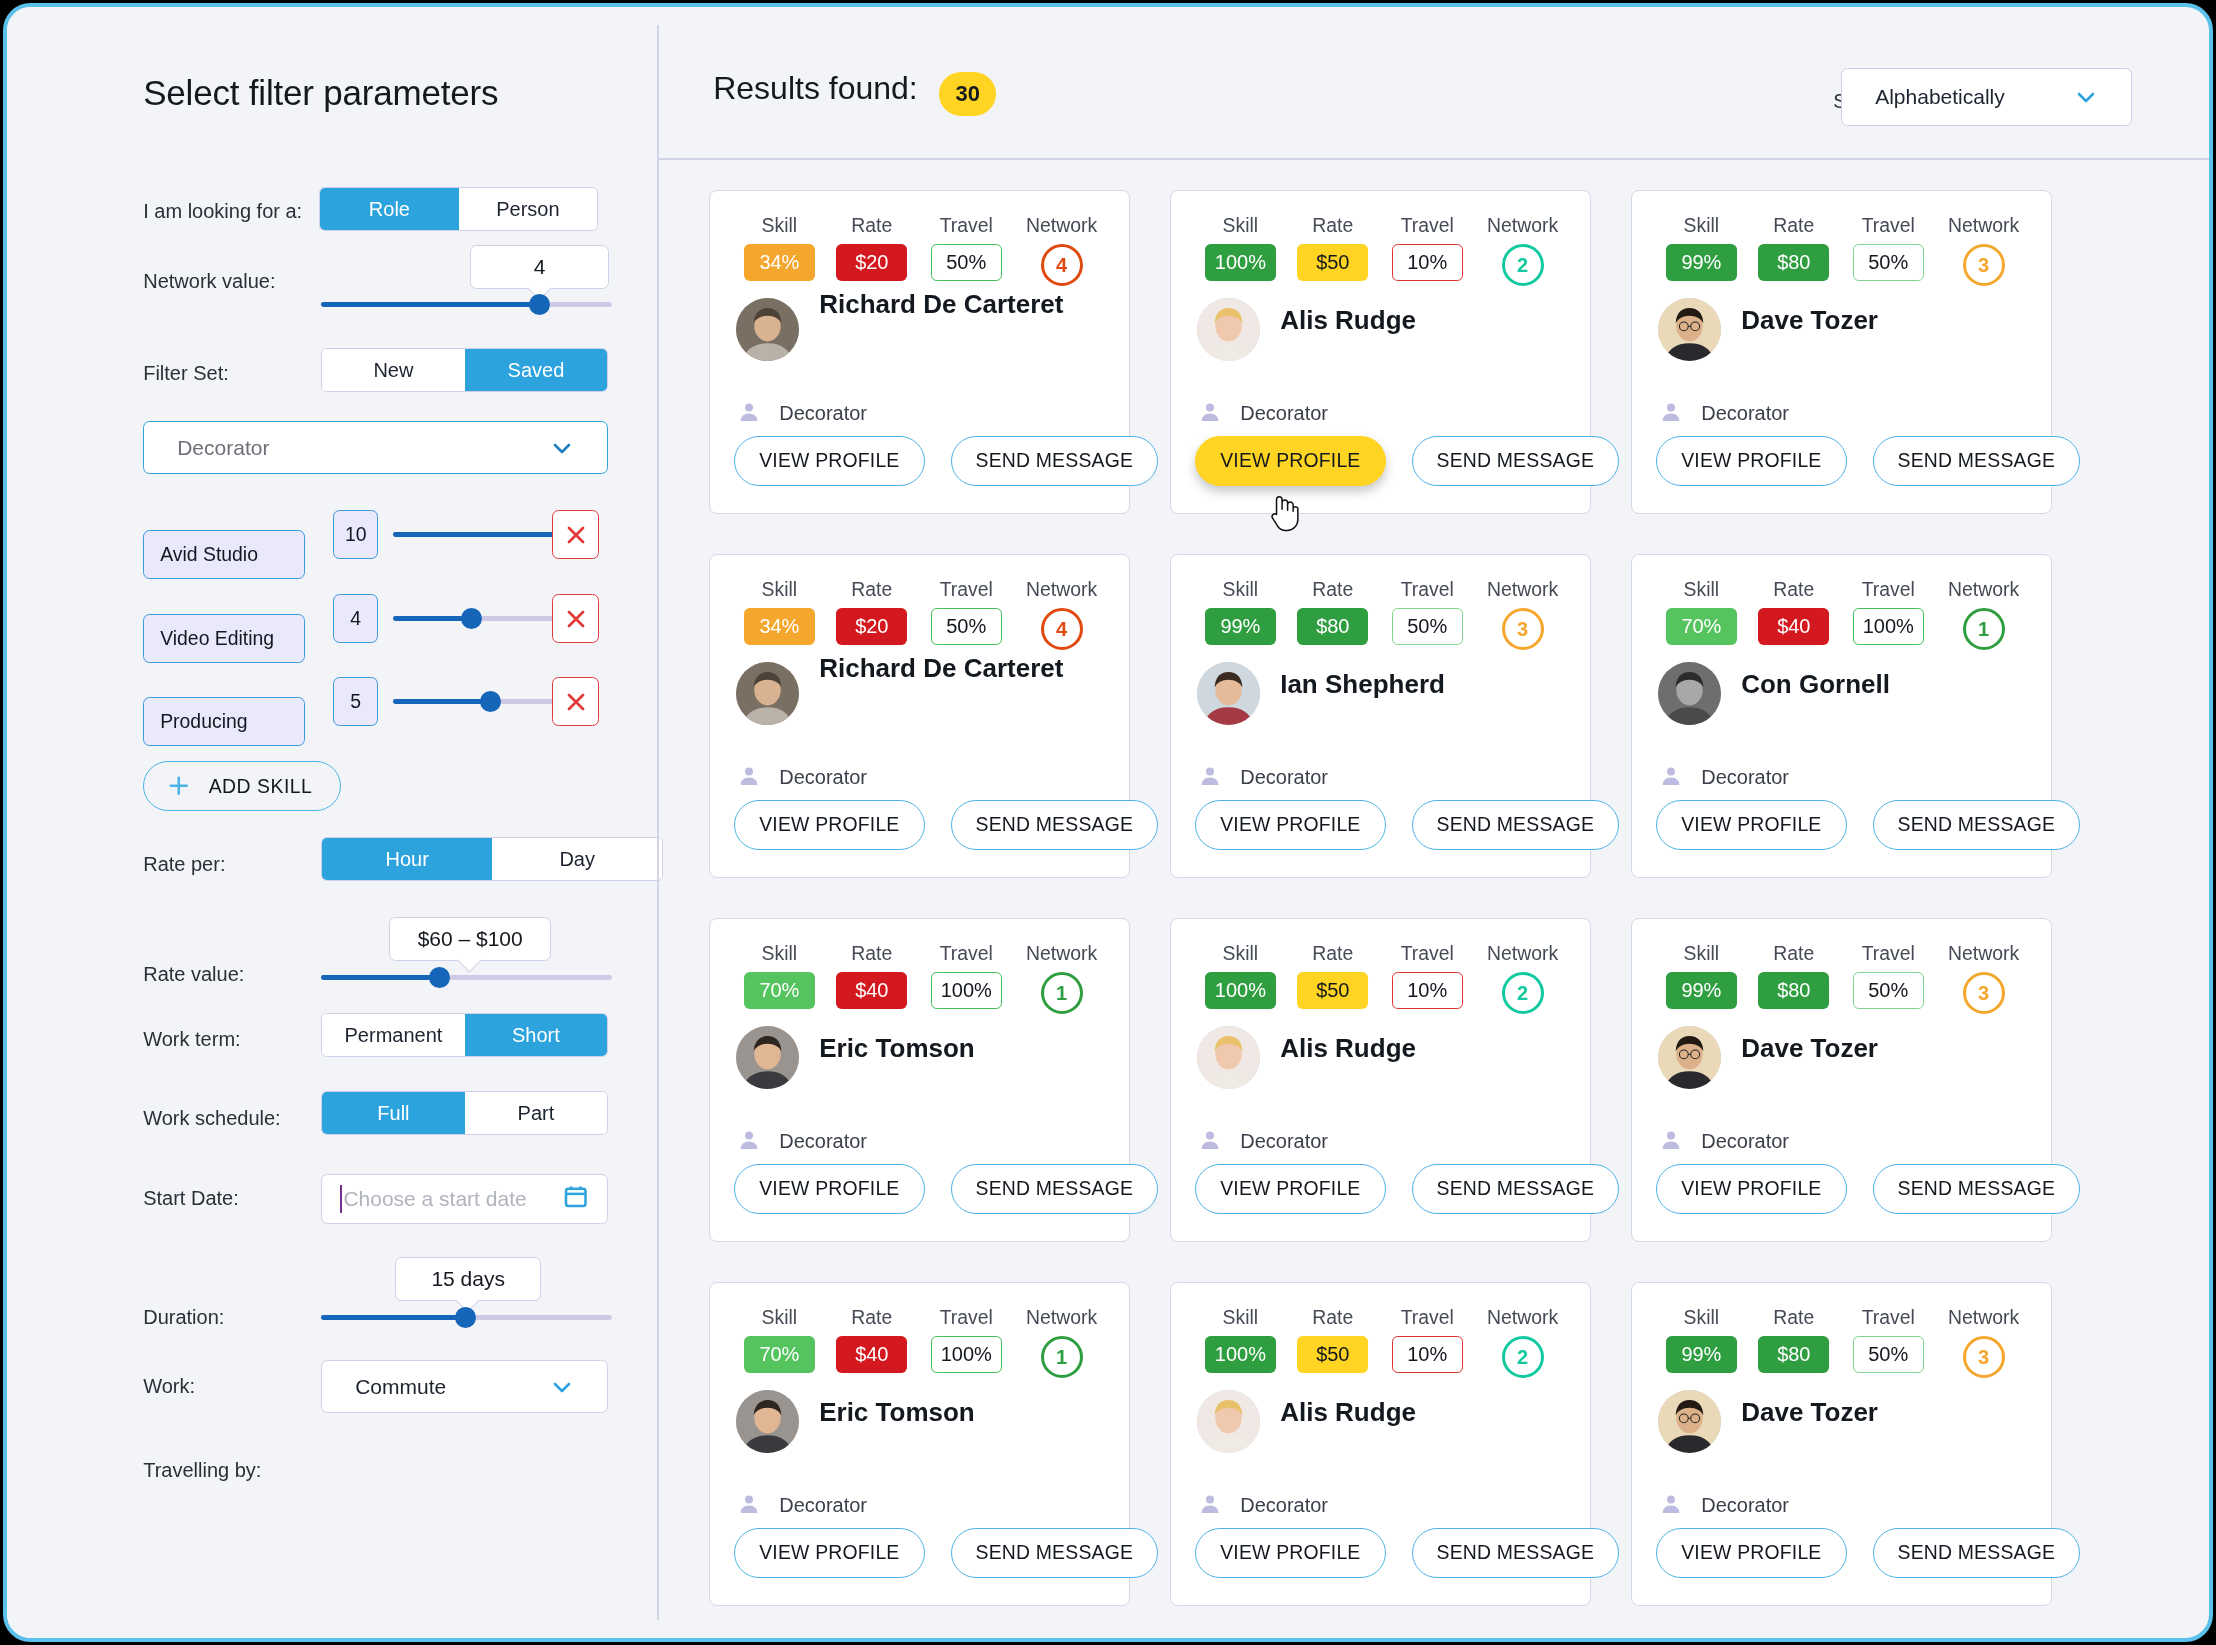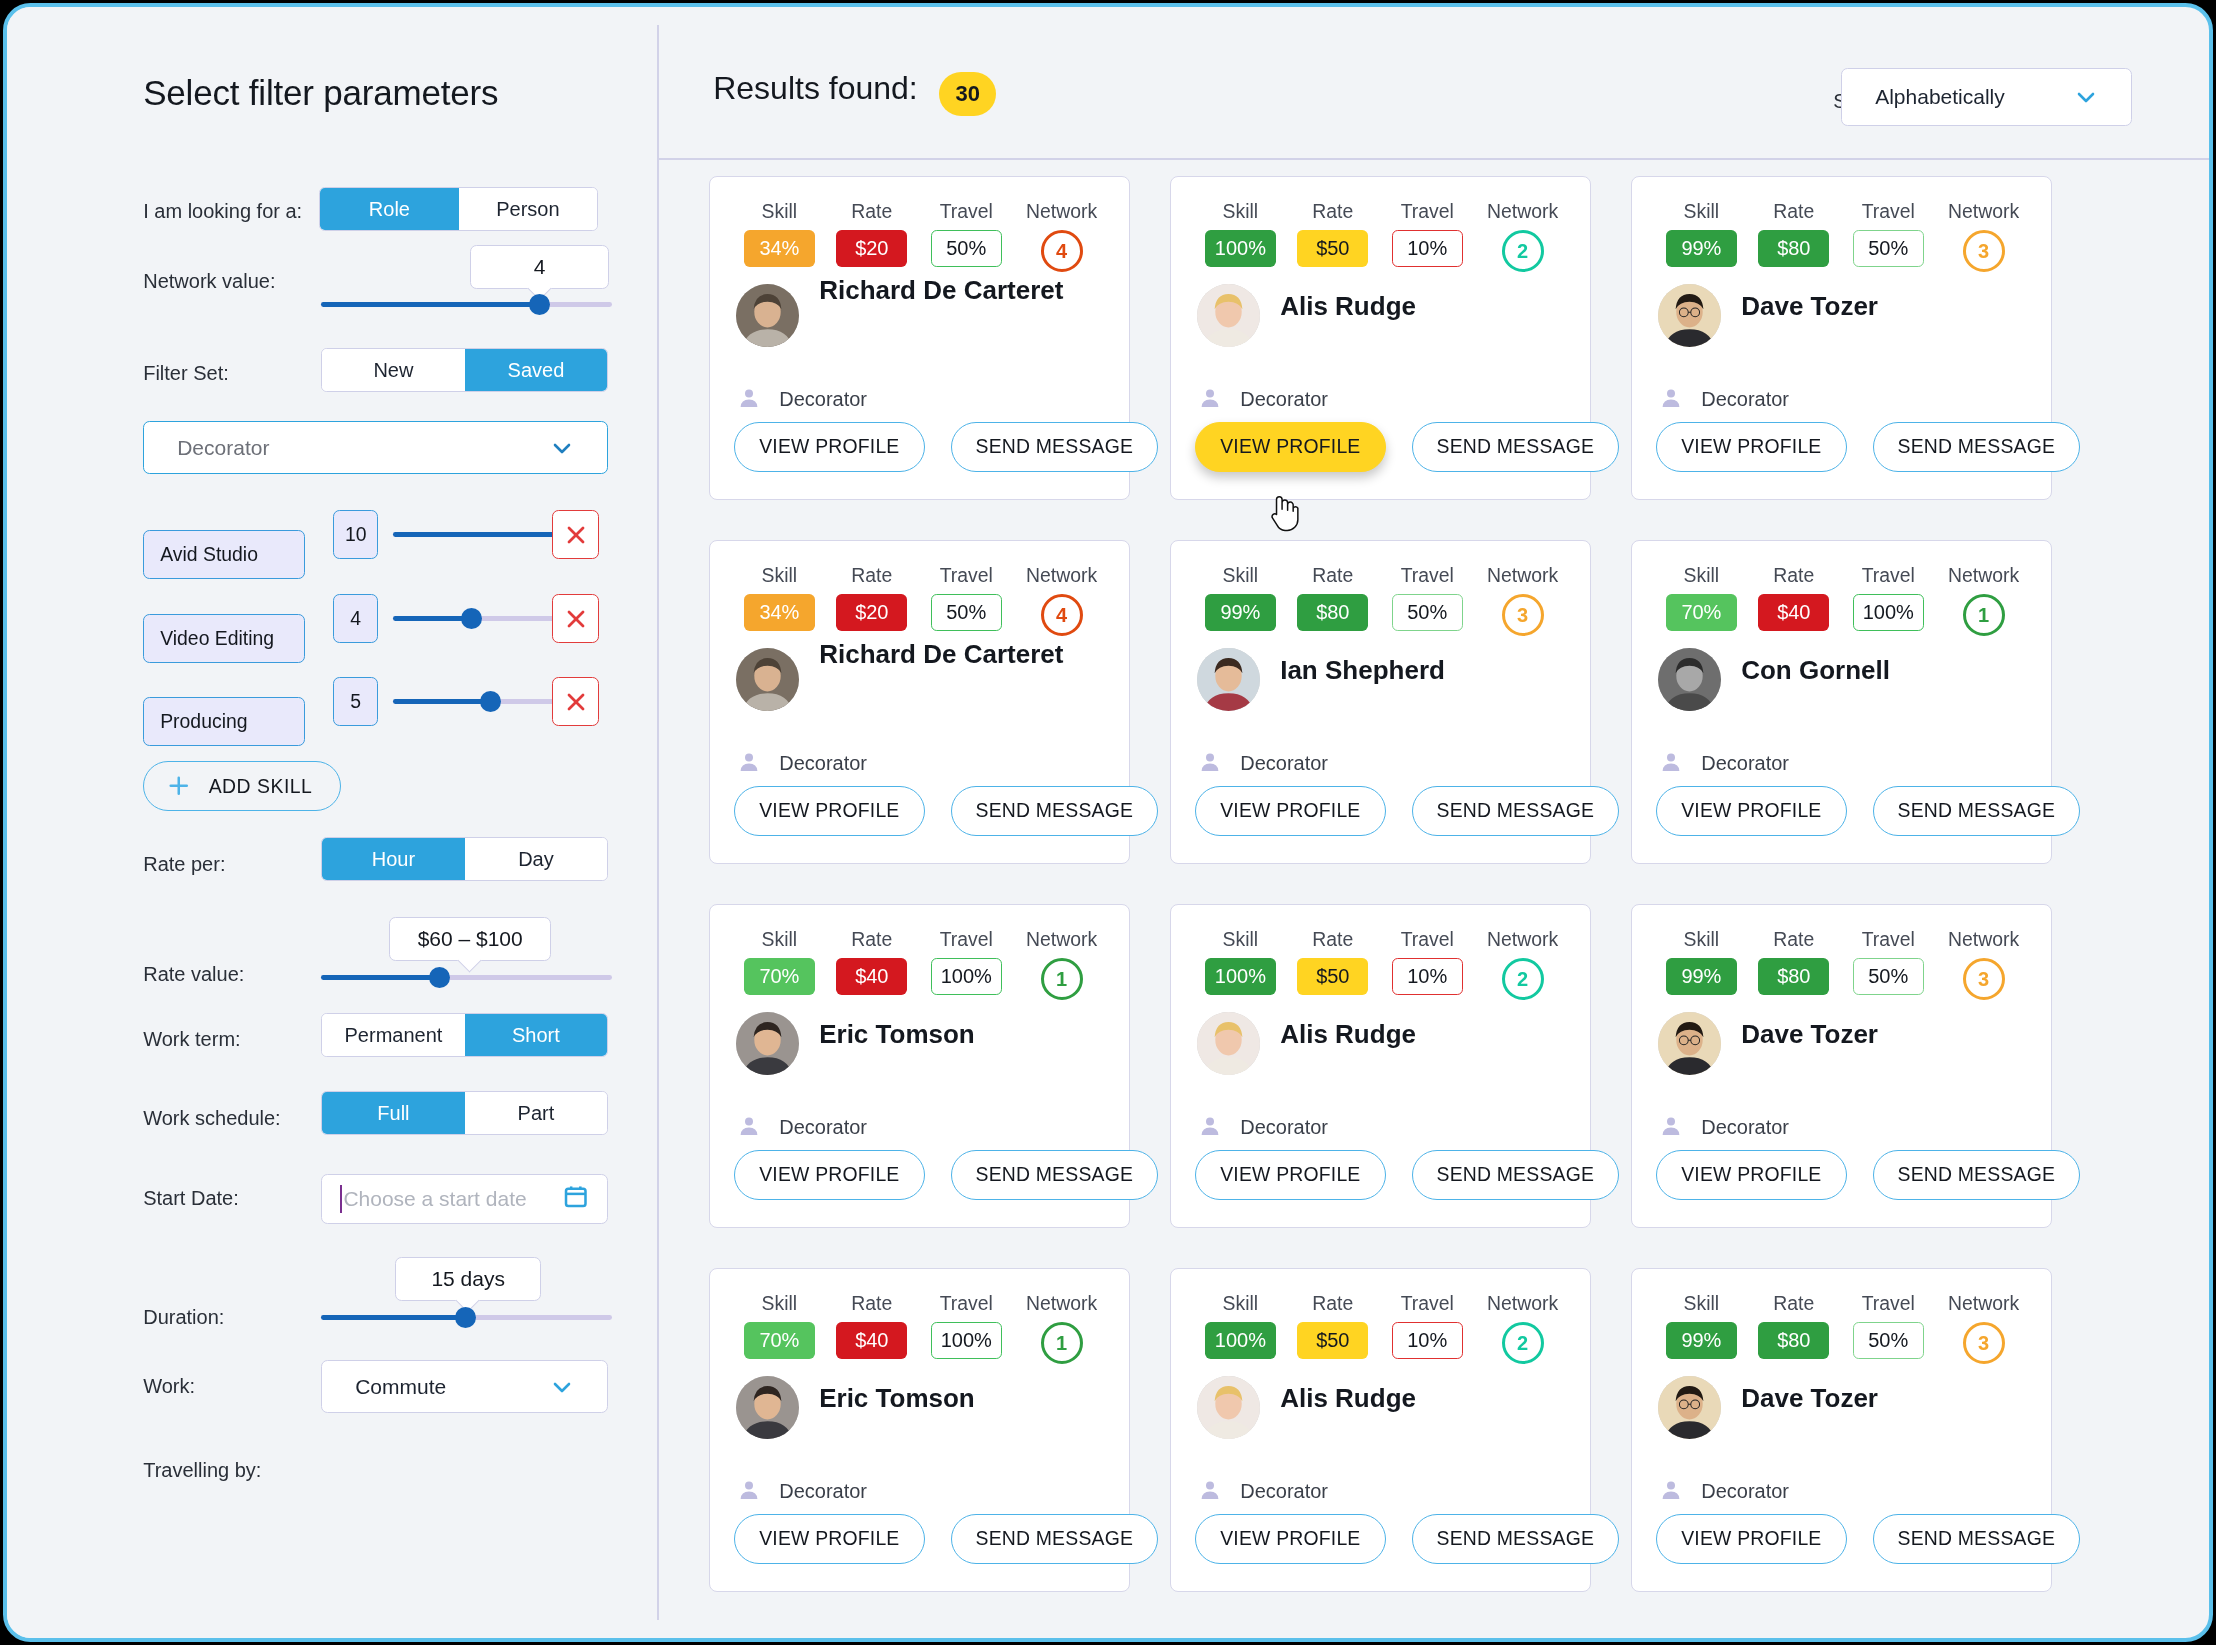--- a/index.html
+++ b/index.html
@@ -147,21 +147,21 @@
   #sortby-label {
     position: absolute; right: 307px; top: 83px;
     font-size: 20px; color: #2a2f38;
   }
   #sort-dd {
     position: absolute; right: 77px; top: 61px;
     width: 291px; height: 58px;
   }
   
   #grid {
-    position: absolute; left: 702px; top: 169px;
+    position: absolute; left: 702px; top: 183px;
     width: 1448px;
     display: grid;
     grid-template-columns: repeat(3, 421px);
     column-gap: 59px;
     row-gap: 39px;
     gap: 40px;
   }
   .card {
     width: 421px; height: 324px;
     background: #fff;
@@ -311,21 +311,21 @@
 
     <div class="addskill" style="top:754px;">
       <svg width="27.5" height="27.5" viewBox="0 0 24 24" stroke="#4db3e8" stroke-width="2.2" stroke-linecap="round">
           <line x1="12" y1="5" x2="12" y2="19"></line>
           <line x1="5" y1="12" x2="19" y2="12"></line>
         </svg>
       <span>ADD SKILL</span>
     </div>
 
     <div class="rlabel" style="top:846px;left:136px">Rate per:</div>
-    <div class="seg" style="left:314px;top:830px;width:287px;">
+    <div class="seg" style="left:314px;top:830px;width:342px;">
       <div class="on">Hour</div>
       <div>Day</div>
     </div>
 
     <div class="rlabel" style="top:956px;left:136px">Rate value:</div>
     <div class="bubble" style="left:382px;top:910px;width:162px;height:44px;">
       <span>$60 – $100</span>
     </div>
     <div class="track" style="left:314px;top:968px;width:291px;">
       <div class="fill" style="width:118px"></div>

